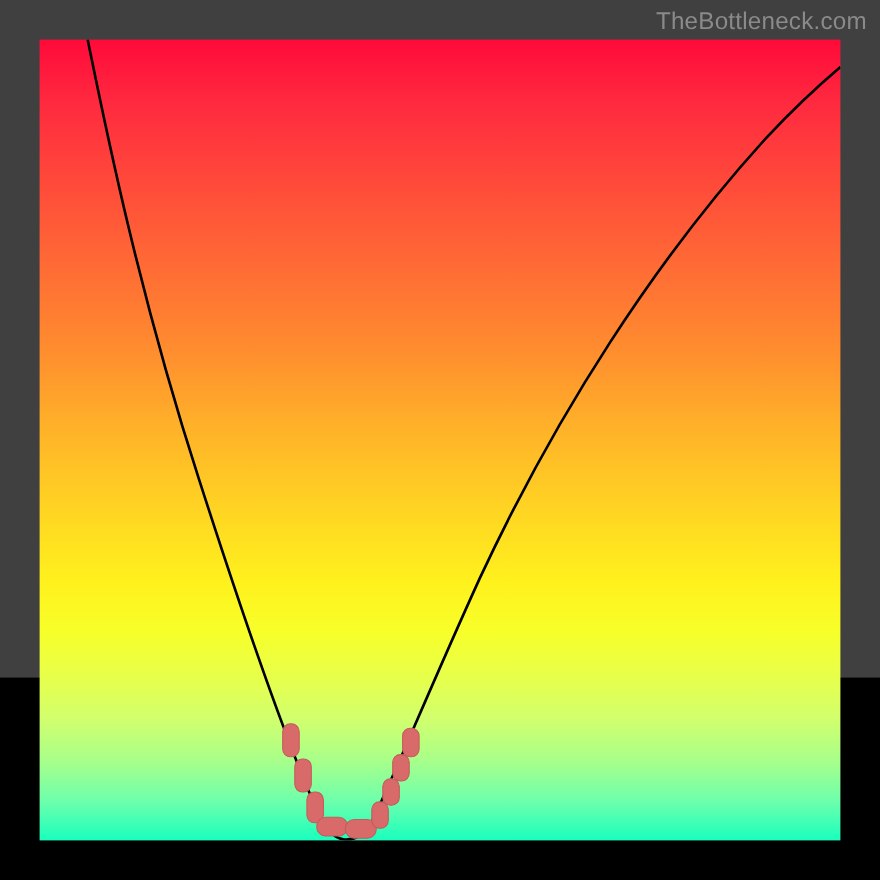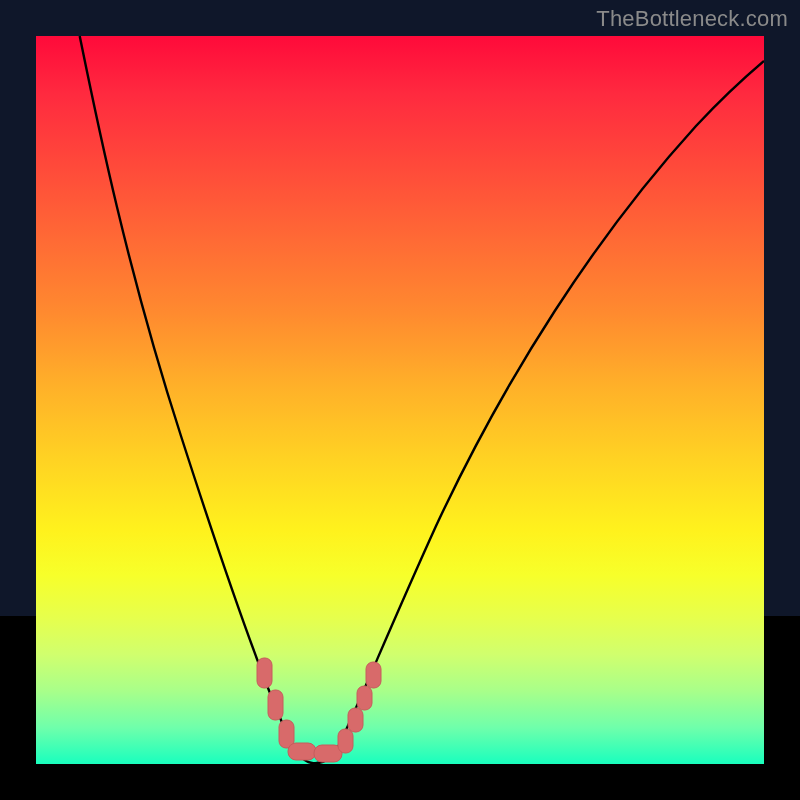--- a/index.html
+++ b/index.html
@@ -10,21 +10,21 @@
     background: #000;
     overflow: hidden;
     font-family: Arial, Helvetica, sans-serif;
   }
   .frame {
     position: absolute;
     left: 0;
     top: 0;
     width: 800px;
     height: 616px;
-    background: #0f172a;
+    background: #404040;
   }
   .plot {
     position: absolute;
     left: 36px;
     top: 36px;
     width: 728px;
     height: 728px;
     
     background: linear-gradient(to bottom,
       #ff0a3a 0%,

